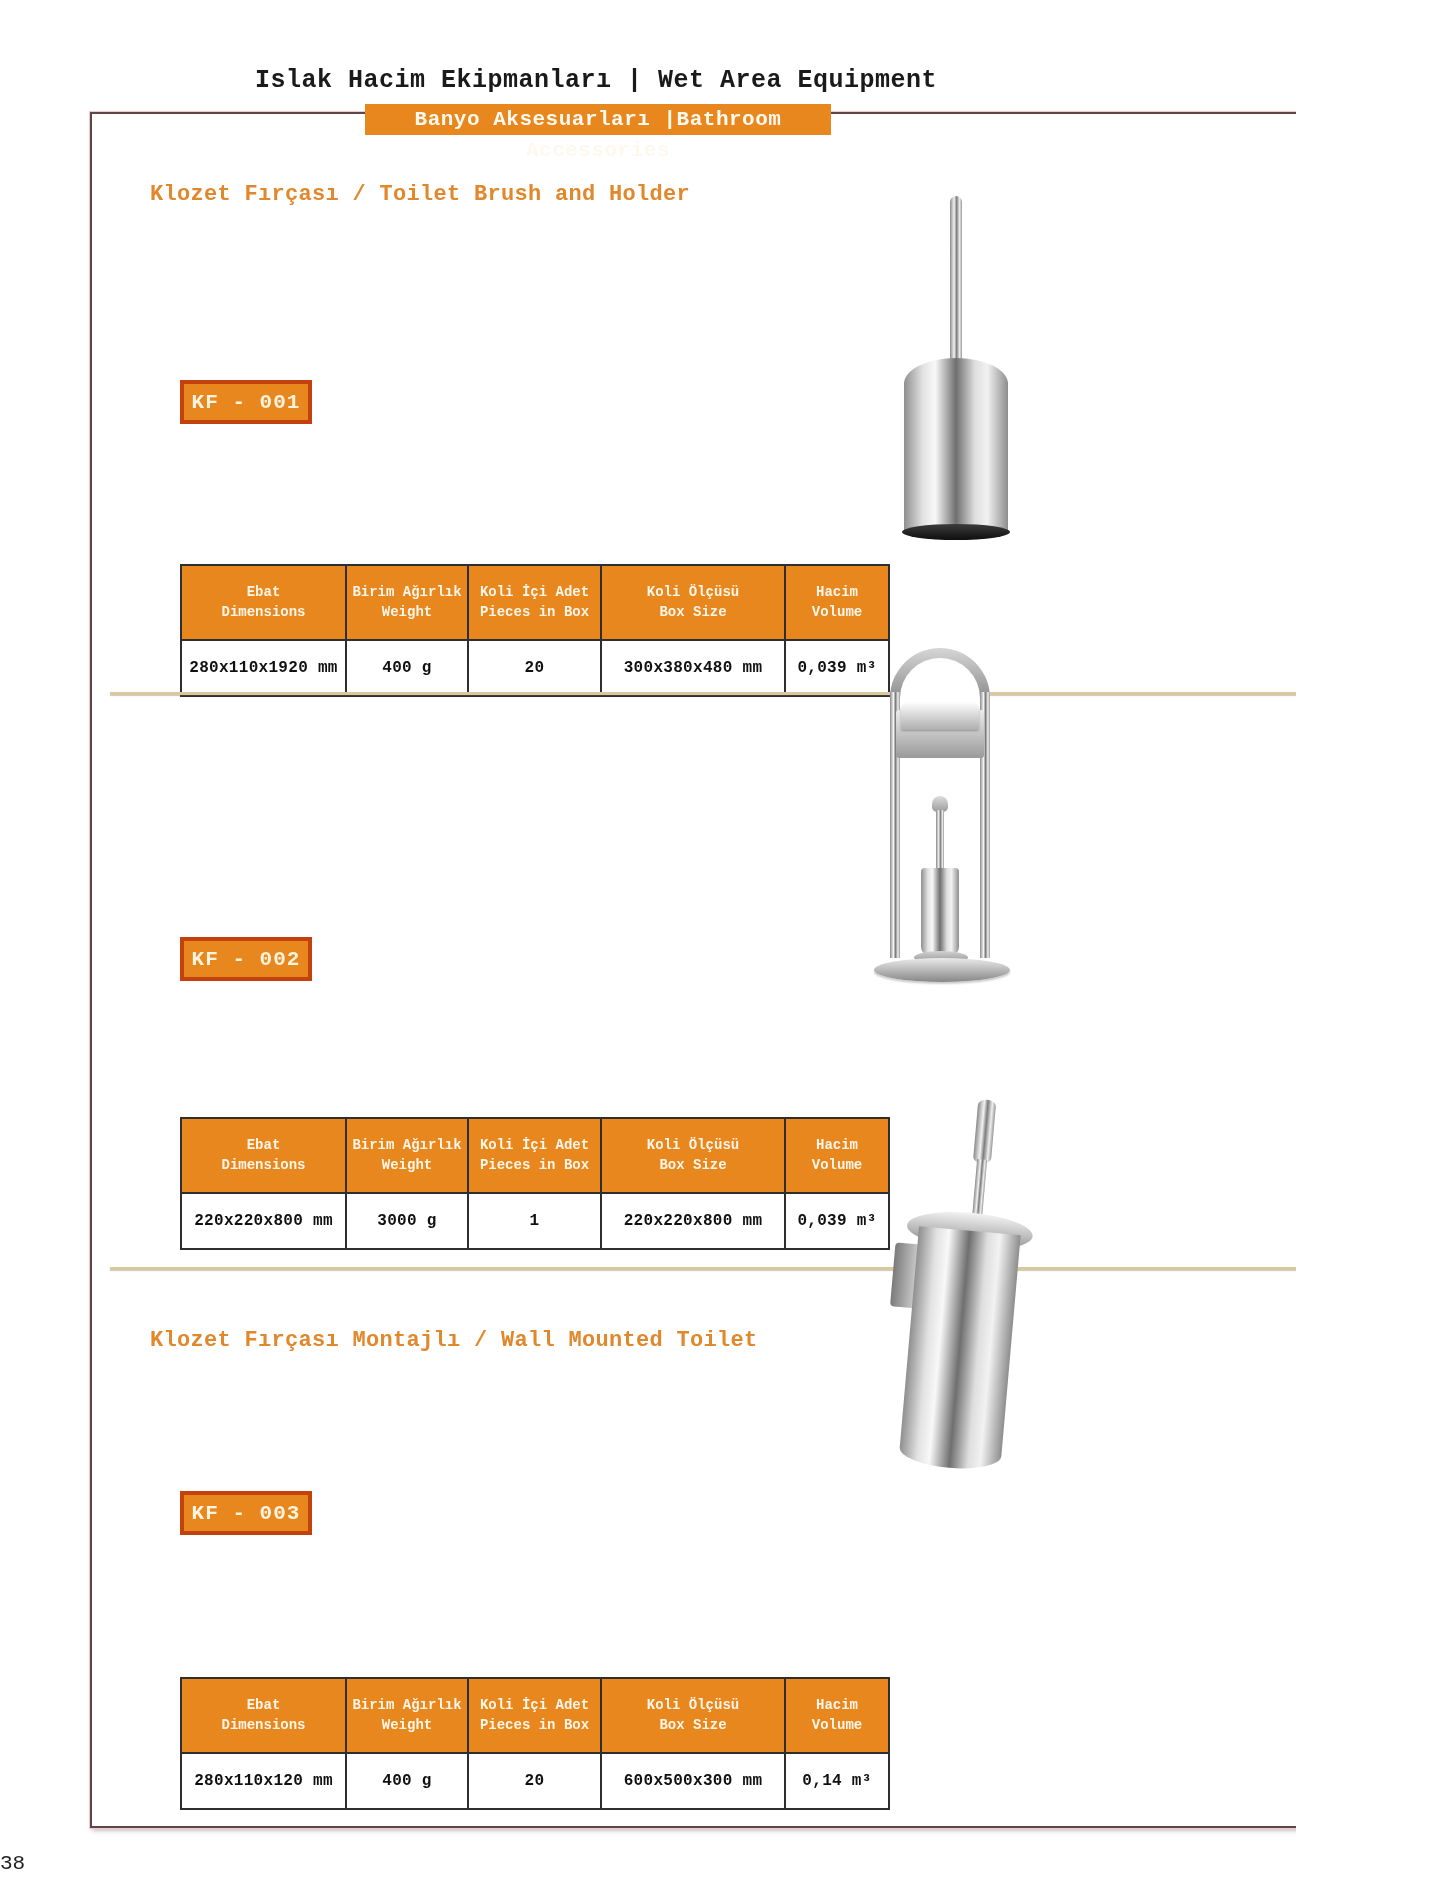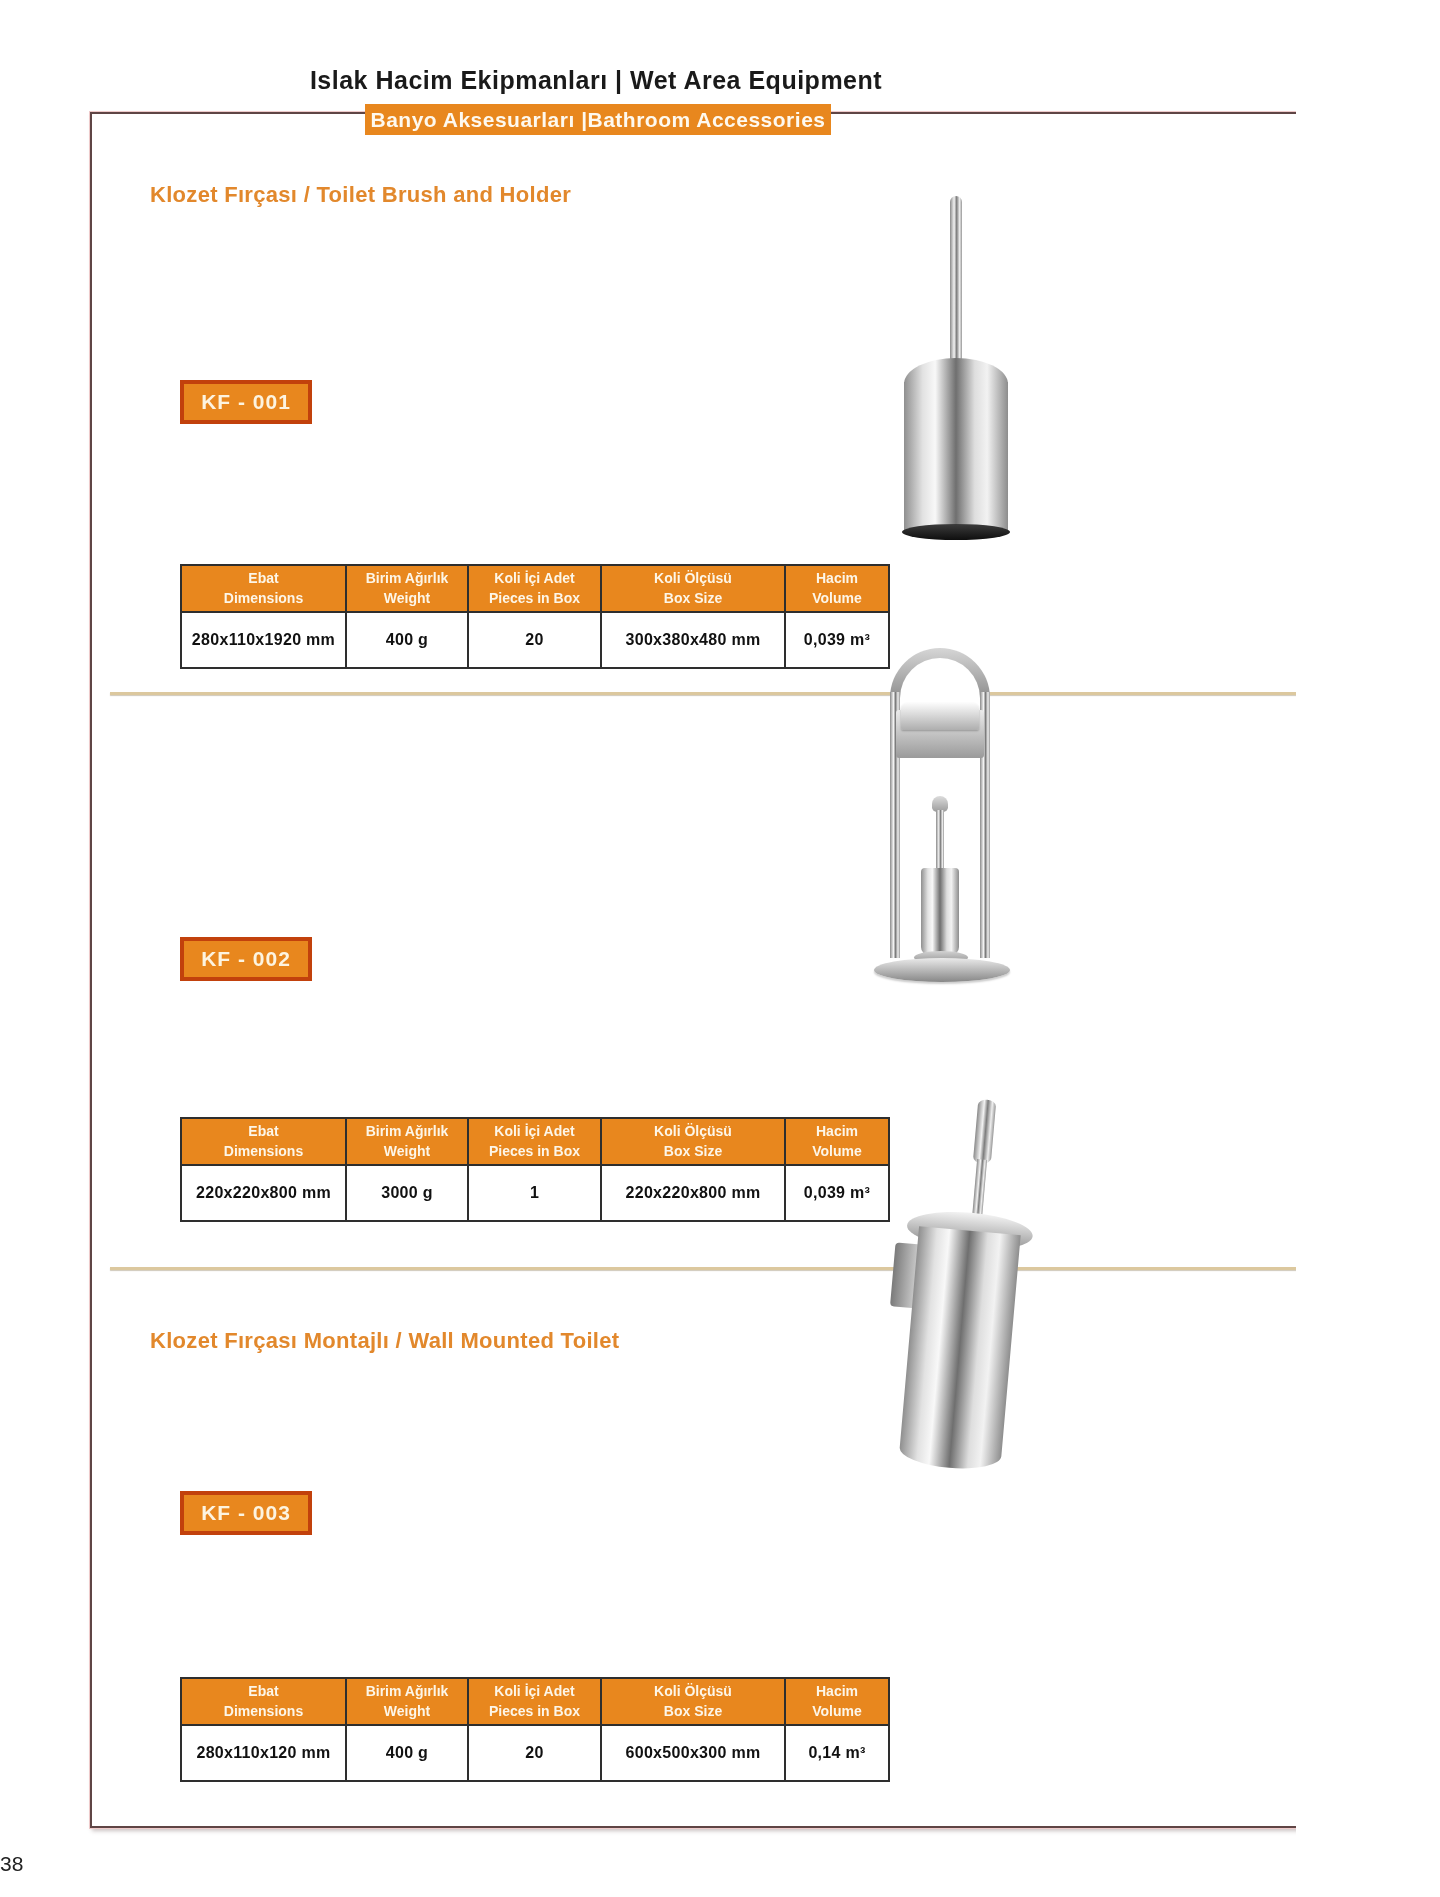--- a/index.html
+++ b/index.html
@@ -4,20 +4,21 @@
 <style>
   * { box-sizing: border-box; margin: 0; padding: 0; }
   html, body { background: #ffffff; }
   body { font-family: "Liberation Sans", sans-serif; }
   .page {
     position: relative;
     width: 1296px;
     height: 1897px;
     background: #ffffff;
     overflow: hidden;
+    font-family: Liberation Mono, monospace;
   }
   
   .content-box {
     position: absolute;
     left: 90px; top: 112px;
     width: 1258px; height: 1716px;
     border: 2px solid #5f4545;
     box-shadow: 0 0 0 1px #eecaca, 2px 3px 4px rgba(140,120,120,0.45);
     background: #ffffff;
     z-index: 1;
@@ -78,21 +79,21 @@
     table-layout: fixed;
     z-index: 2;
   }
   .spec-table th {
     background: #e8871e;
     color: #fdf6e8;
     font-size: 14px;
     font-weight: bold;
     line-height: 1.4;
     border: 2px solid #2e2e2e;
-    padding: 3px 2px;
+    padding: 17px 2px;
     height: 44px;
   }
   .spec-table td {
     background: #ffffff;
     color: #111111;
     font-size: 16px;
     font-weight: bold;
     border: 2px solid #2e2e2e;
     height: 56px;
     text-align: center;

